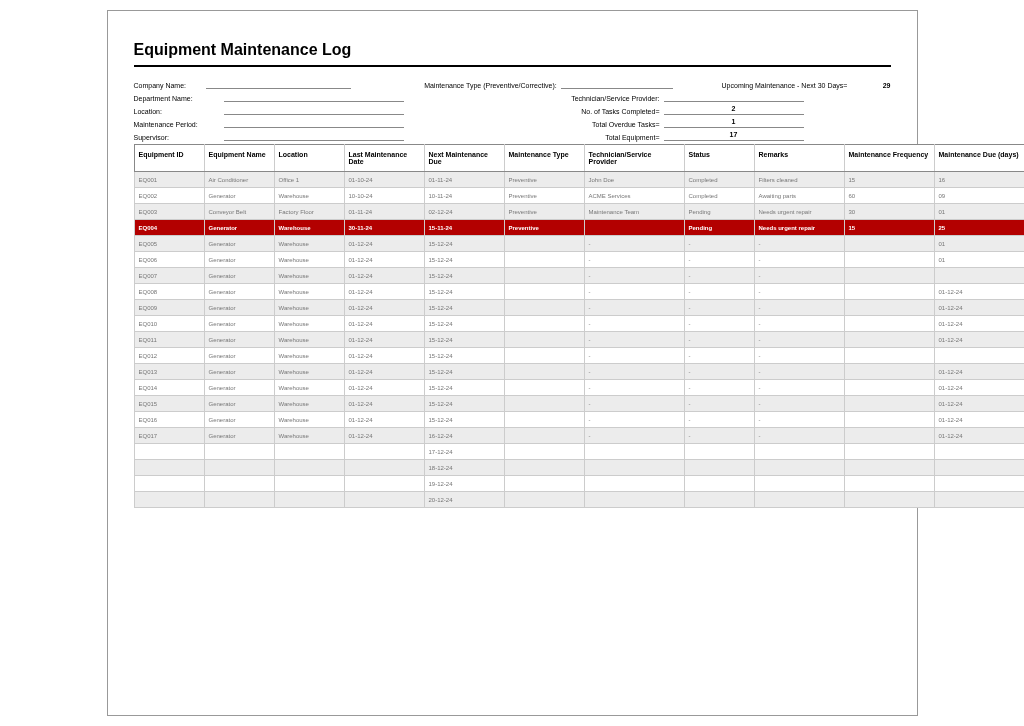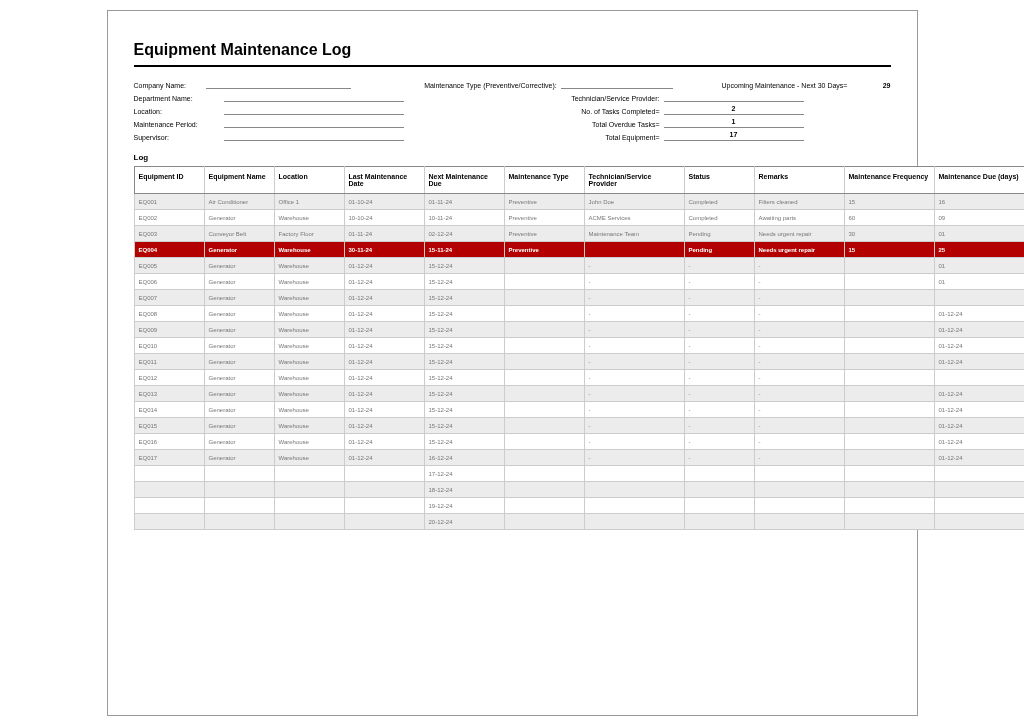--- a/index.html
+++ b/index.html
@@ -137,21 +137,20 @@
       </div>
       <div class="meta-row">
         <div class="meta-left-label">Supervisor:</div>
         <div class="meta-left-line"></div>
         <div class="meta-mid-gap"></div>
         <div class="meta-mid-label">Total Equipment=</div>
         <div class="meta-mid-line">17</div>
       </div>
     </div>
 
-  <div class="section-label">Log</div>
 
   <table class="log">
     <thead>
       <tr id="header-row">
           <th class="col-id">Equipment ID</th>
           <th class="col-name">Equipment Name</th>
           <th class="col-loc">Location</th>
           <th class="col-last">Last Maintenance Date</th>
           <th class="col-next">Next Maintenance Due</th>
           <th class="col-type">Maintenance Type</th>

